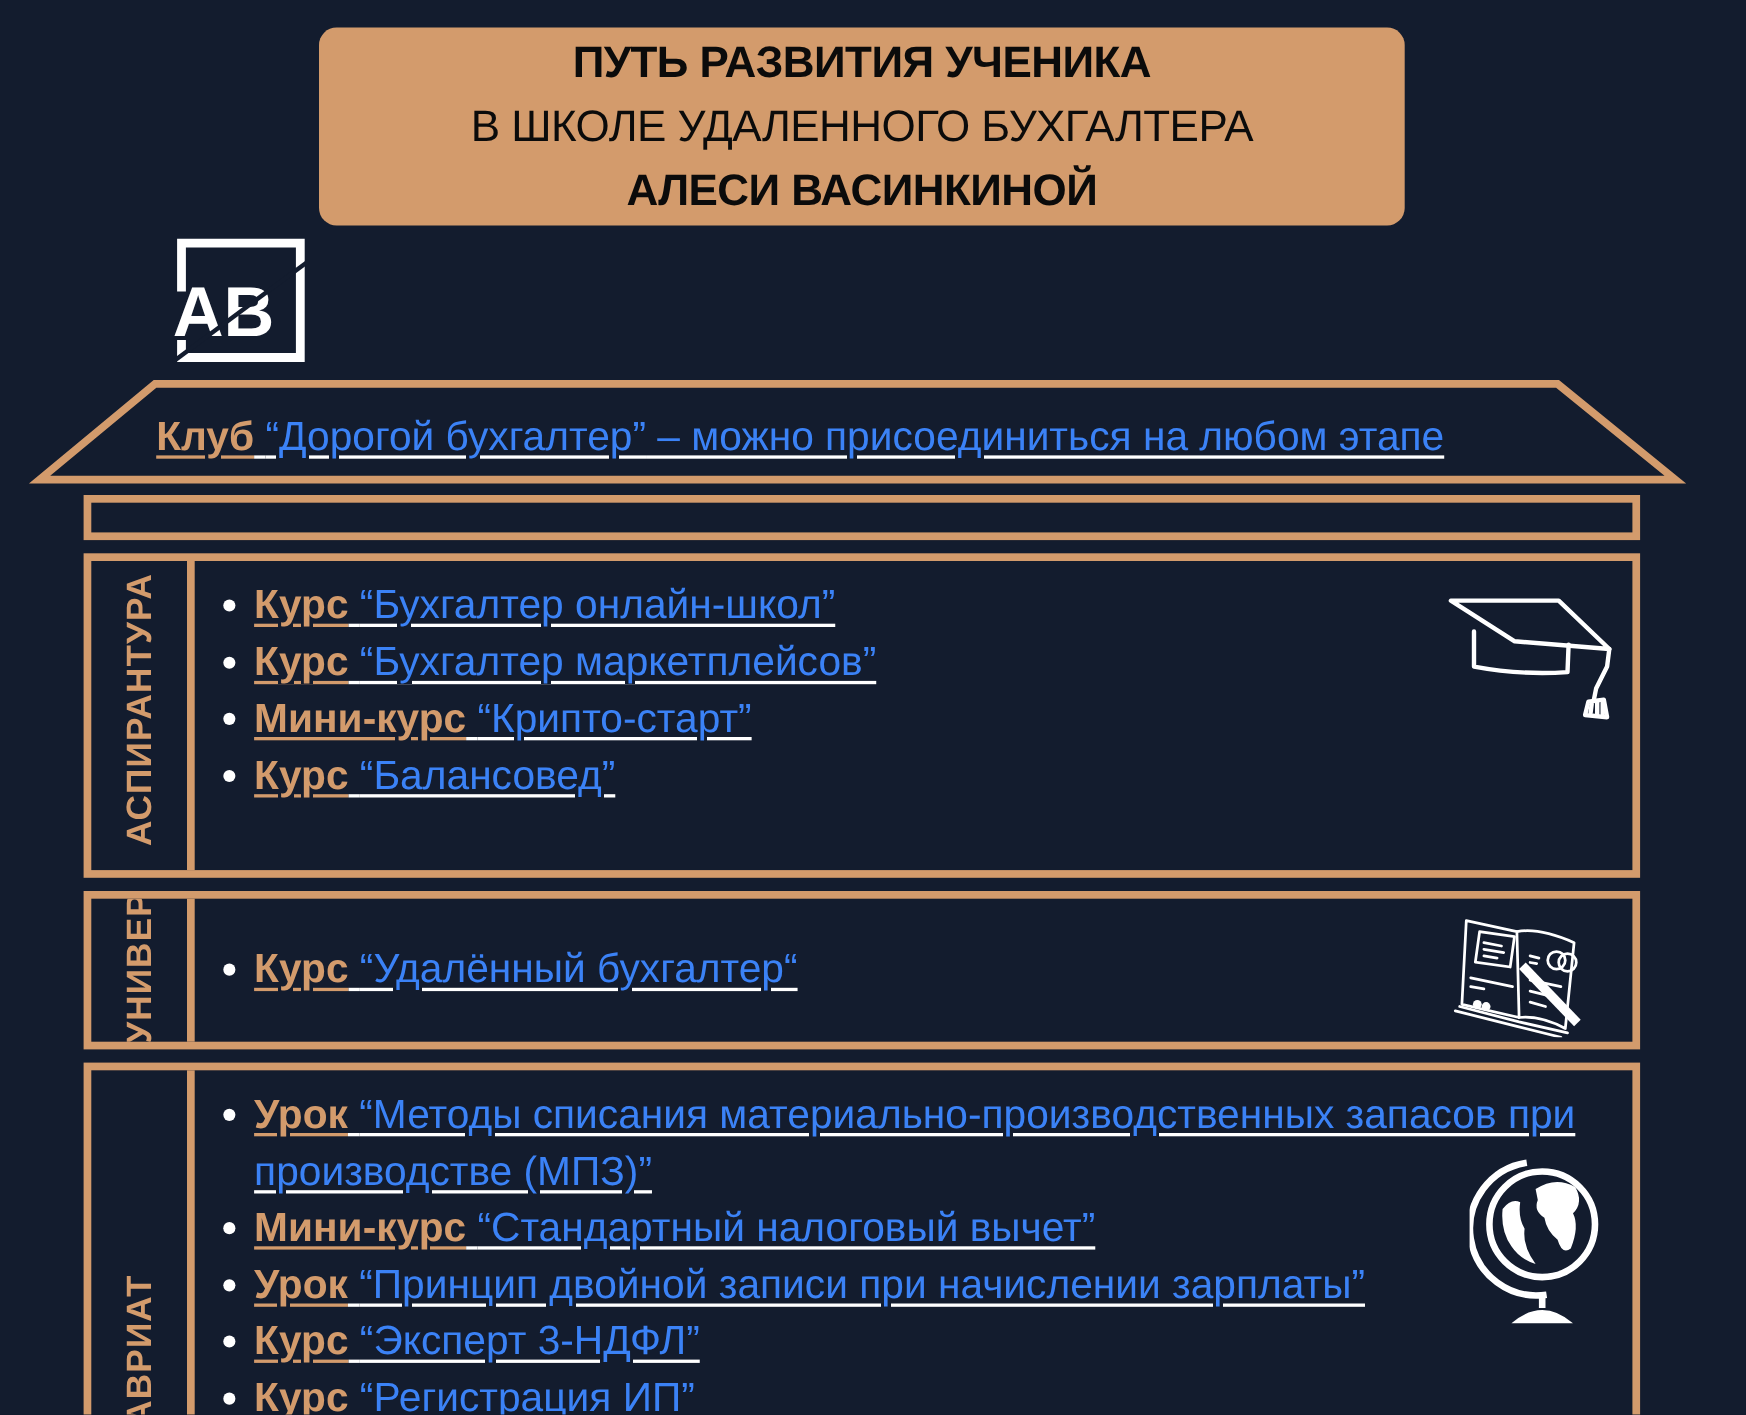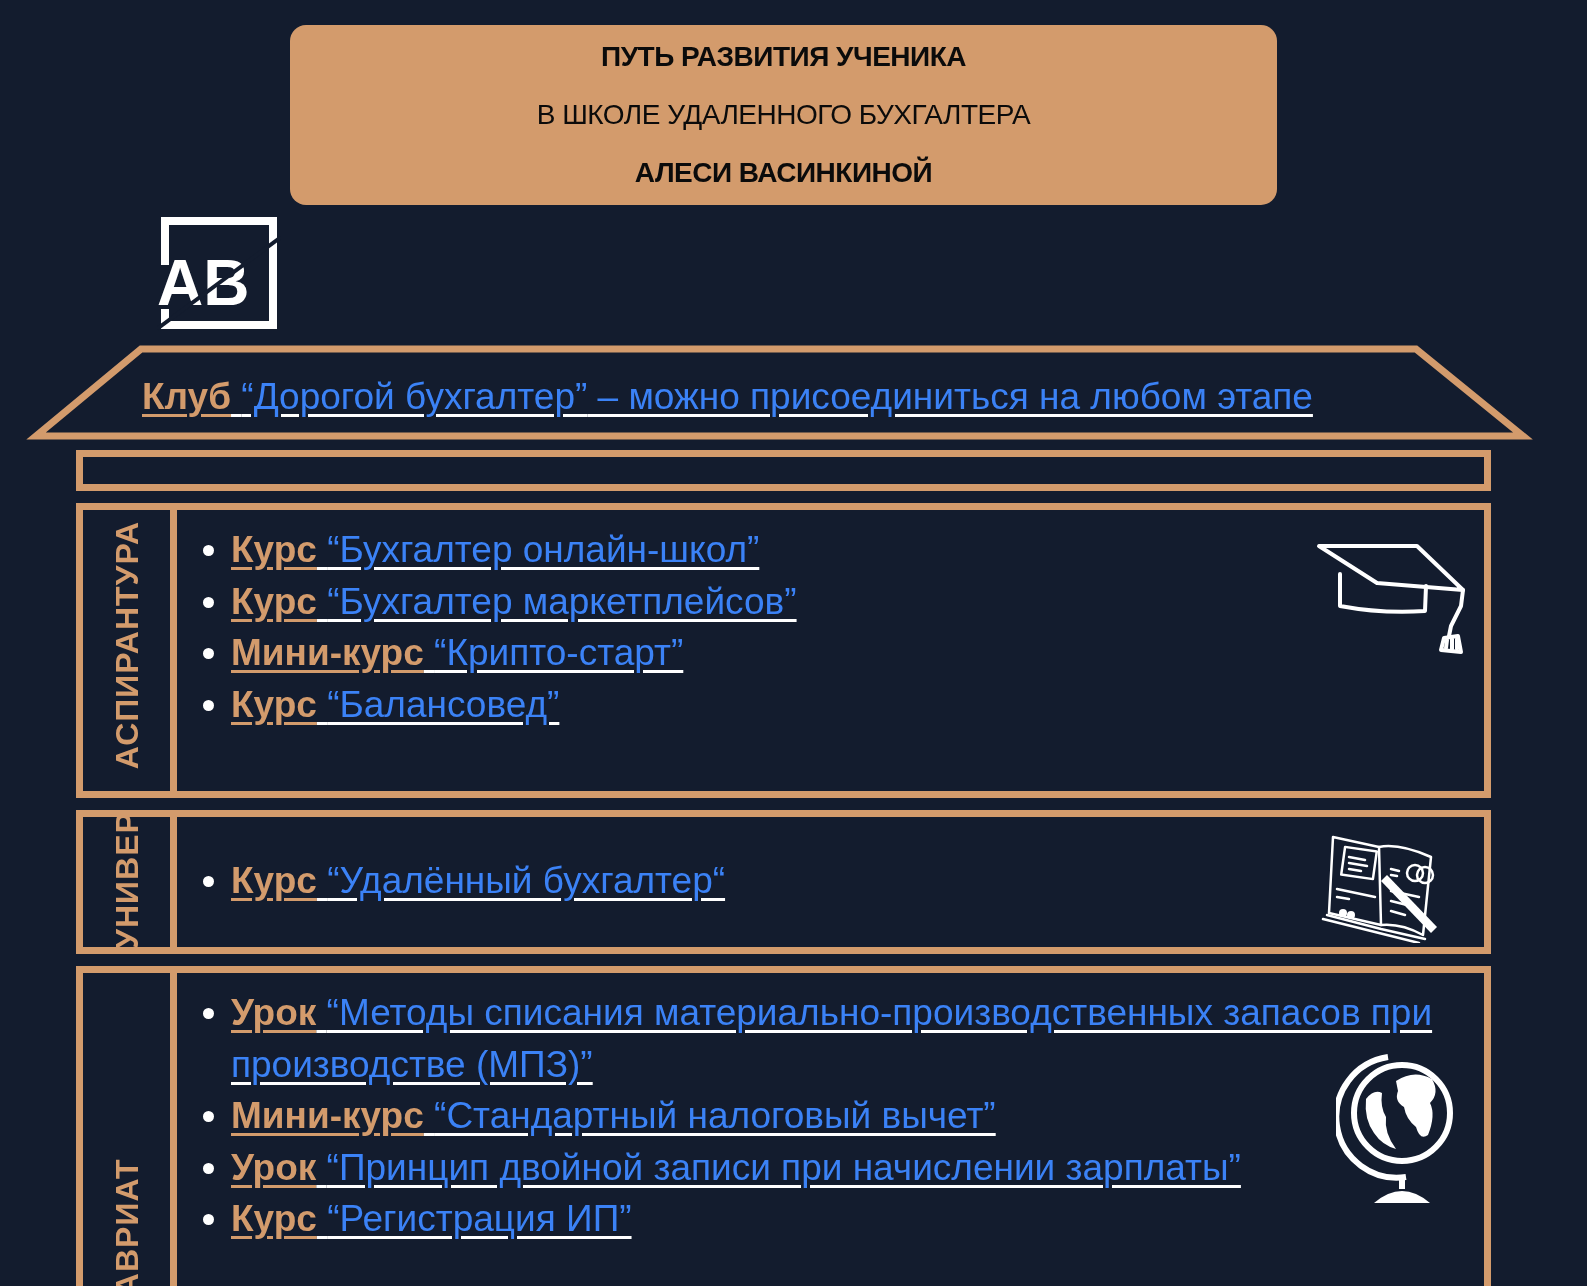--- a/index.html
+++ b/index.html
@@ -11,21 +11,21 @@
   }
   .page { position: relative; width: 1587px; height: 1286px; background: #131c2e; }
 
   
   .title-box {
     position: absolute; left: 290px; top: 25px; width: 987px; height: 180px;
     background: #d39b6c; border-radius: 16px;
     display: flex; flex-direction: column; align-items: center; justify-content: center;
     color: #0b0b0b; text-align: center;
   }
-  .title-line { font-size: 28px; line-height: 58px; letter-spacing: -0.5px; }
+  .title-line { font-size: 40px; line-height: 58px; letter-spacing: -0.5px; }
   .title-line.bold { font-weight: 700; }
   .title-line.thin { font-weight: 400; }
 
   
   .logo { position: absolute; left: 157px; top: 213px; width: 124px; height: 120px; }
 
   
   .roof { position: absolute; left: 0; top: 340px; width: 1587px; height: 110px; }
   .roof-text {
     position: absolute; left: 142px; top: 372px; width: 1290px;
@@ -166,20 +166,23 @@
       <li class="item wrap" style="width:1250px;">
         <span class="kind u">Урок</span><span class="name u"> </span><span class="name u">“Методы списания материально-производственных  запасов при производстве (МПЗ)”</span>
       </li>
       <li class="item">
         <span class="kind u">Мини-курс</span><span class="name u"> </span><span class="name u">“Стандартный налоговый вычет”</span>
       </li>
       <li class="item">
         <span class="kind u">Урок</span><span class="name u"> </span><span class="name u">“Принцип двойной записи при начислении зарплаты”</span>
       </li>
       <li class="item">
+        <span class="kind u">Курс</span><span class="name u"> </span><span class="name u">“Эксперт 3-НДФЛ”</span>
+      </li>
+      <li class="item">
         <span class="kind u">Курс</span><span class="name u"> </span><span class="name u">“Регистрация ИП”</span>
       </li>
     </ul>
 
     <svg class="deco" style="left:1253px; top:80px;" width="130" height="152" viewBox="0 0 130 152">
       <circle cx="66" cy="60" r="48" fill="none" stroke="#ffffff" stroke-width="6"></circle>
       <path d="M52 4 A60 60 0 0 0 70 124" fill="none" stroke="#ffffff" stroke-width="6"></path>
       <path d="M60 28 Q78 16 96 26 Q104 40 94 50 Q100 62 92 82 Q84 88 80 74 Q70 66 68 54 Q58 48 62 38 Z" fill="#ffffff"></path>
       <path d="M30 46 Q38 36 46 40 Q44 54 50 64 Q48 80 60 96 Q46 92 38 80 Q28 66 30 46 Z" fill="#ffffff"></path>
       <path d="M66 124 L66 136" stroke="#ffffff" stroke-width="6"></path>

